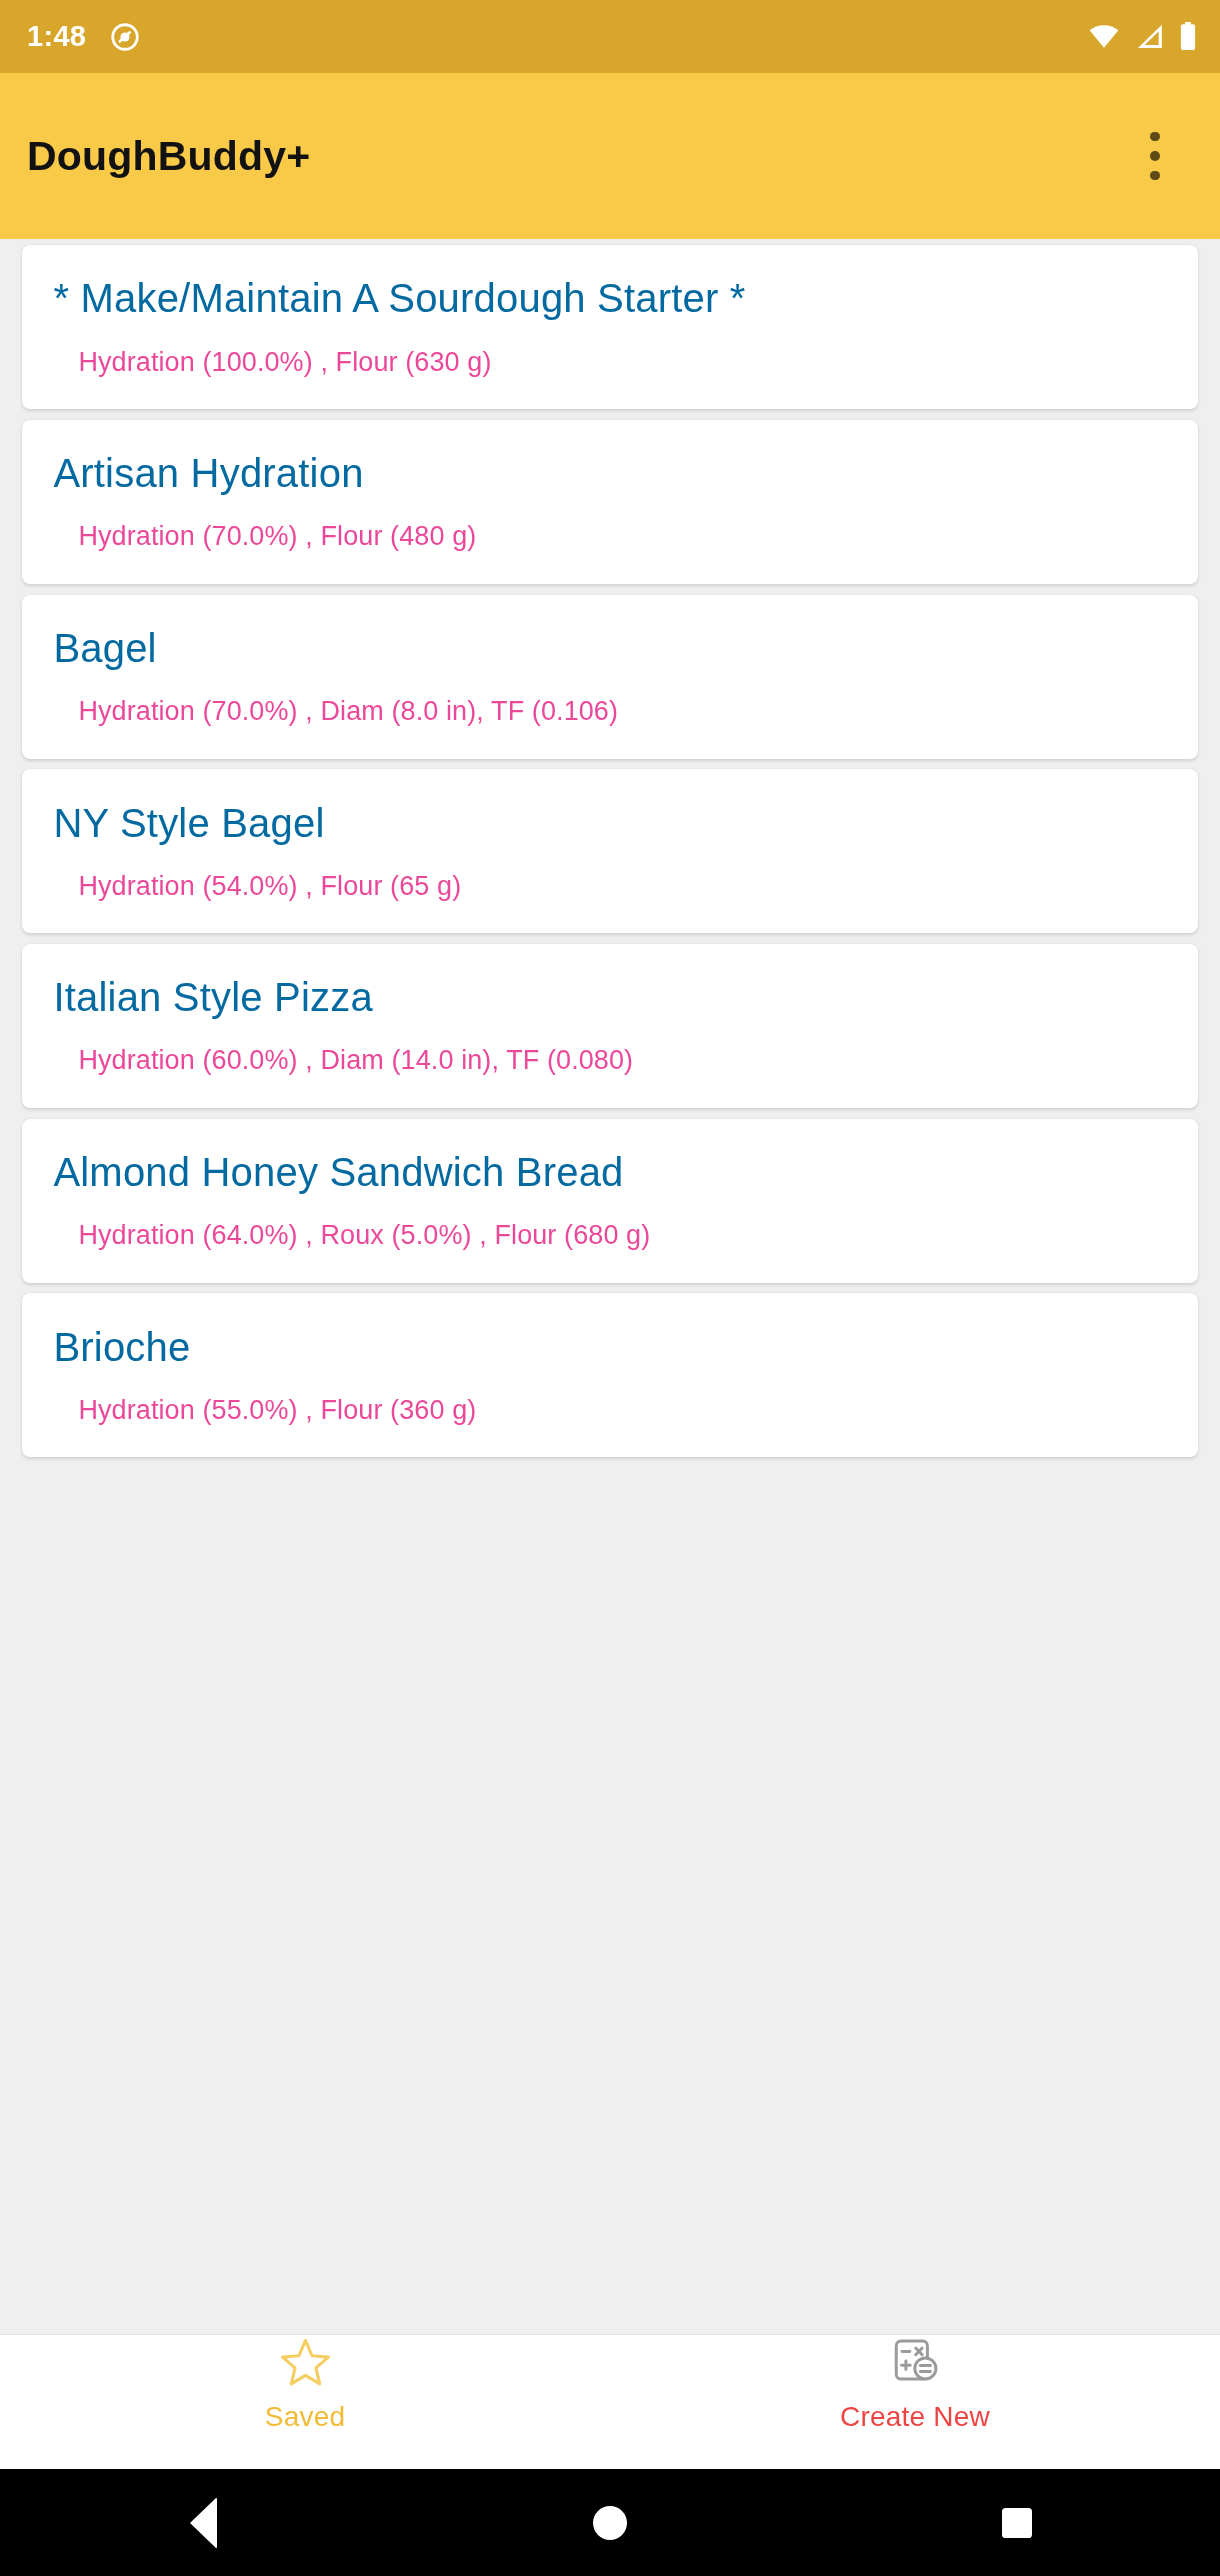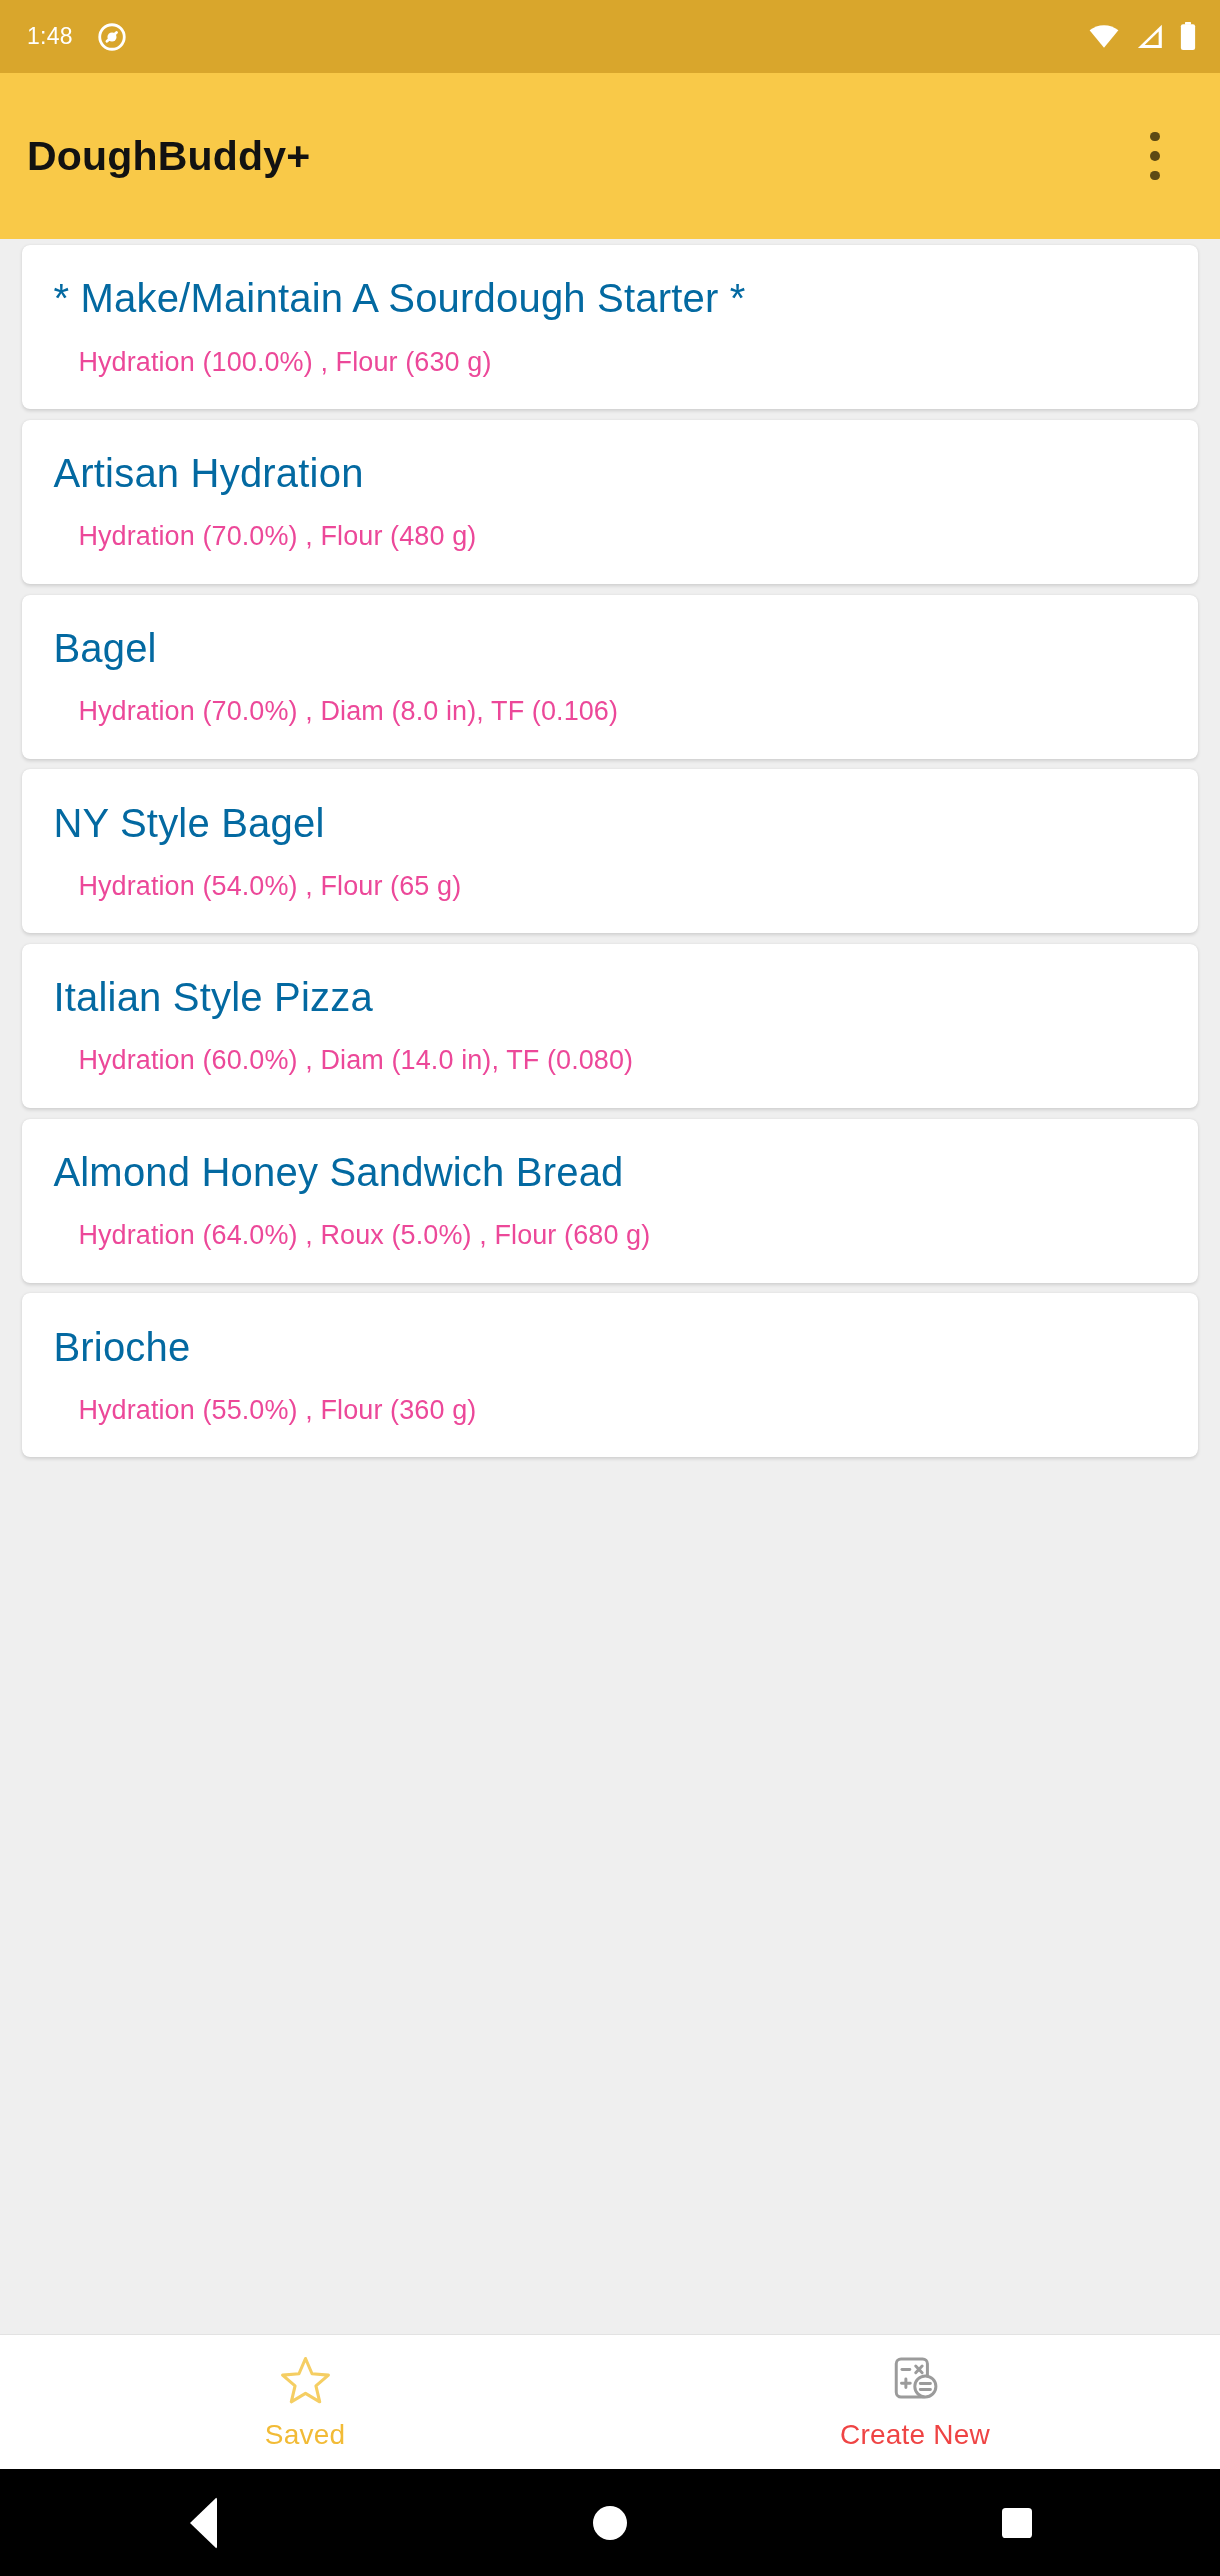--- a/index.html
+++ b/index.html
@@ -18,21 +18,21 @@
   
   .status-bar {
     height:73px;
     background:#d9a62c;
     display:flex; align-items:center;
     padding:0 23px 0 27px;
     flex:0 0 auto;
   }
   .status-left { display:flex; align-items:center; gap:23px; }
   .status-time {
-    color:#ffffff; font-size:23px; font-weight:400;
+    color:#ffffff; font-size:29px; font-weight:700;
     letter-spacing:0.3px; line-height:1;
   }
   .status-right { margin-left:auto; display:flex; align-items:center; gap:15px; }
   .si { display:block; }
 
   
   .app-bar {
     height:166px;
     background:#f9c948;
     display:flex; align-items:center;
@@ -96,21 +96,21 @@
     flex:0 0 auto;
     height:135px;
     background:#ffffff;
     border-top:0.9px solid #e2e2e2;
     display:flex;
     align-items:center;
   }
   .nav-item {
     flex:1 1 0;
     display:flex; flex-direction:column;
-    align-items:center; justify-content:center;
+    align-items:center; 
     gap:10.7px;
     height:100%;
     cursor:pointer;
   }
   .nav-label { font-size:28px; letter-spacing:0.2px; }
   .nav-item.active .nav-label { color:#f2bb36; }
   .nav-item.inactive .nav-label { color:#ef4444; }
   .nav-icon { width:55px; height:55px; display:block; }
 
   

